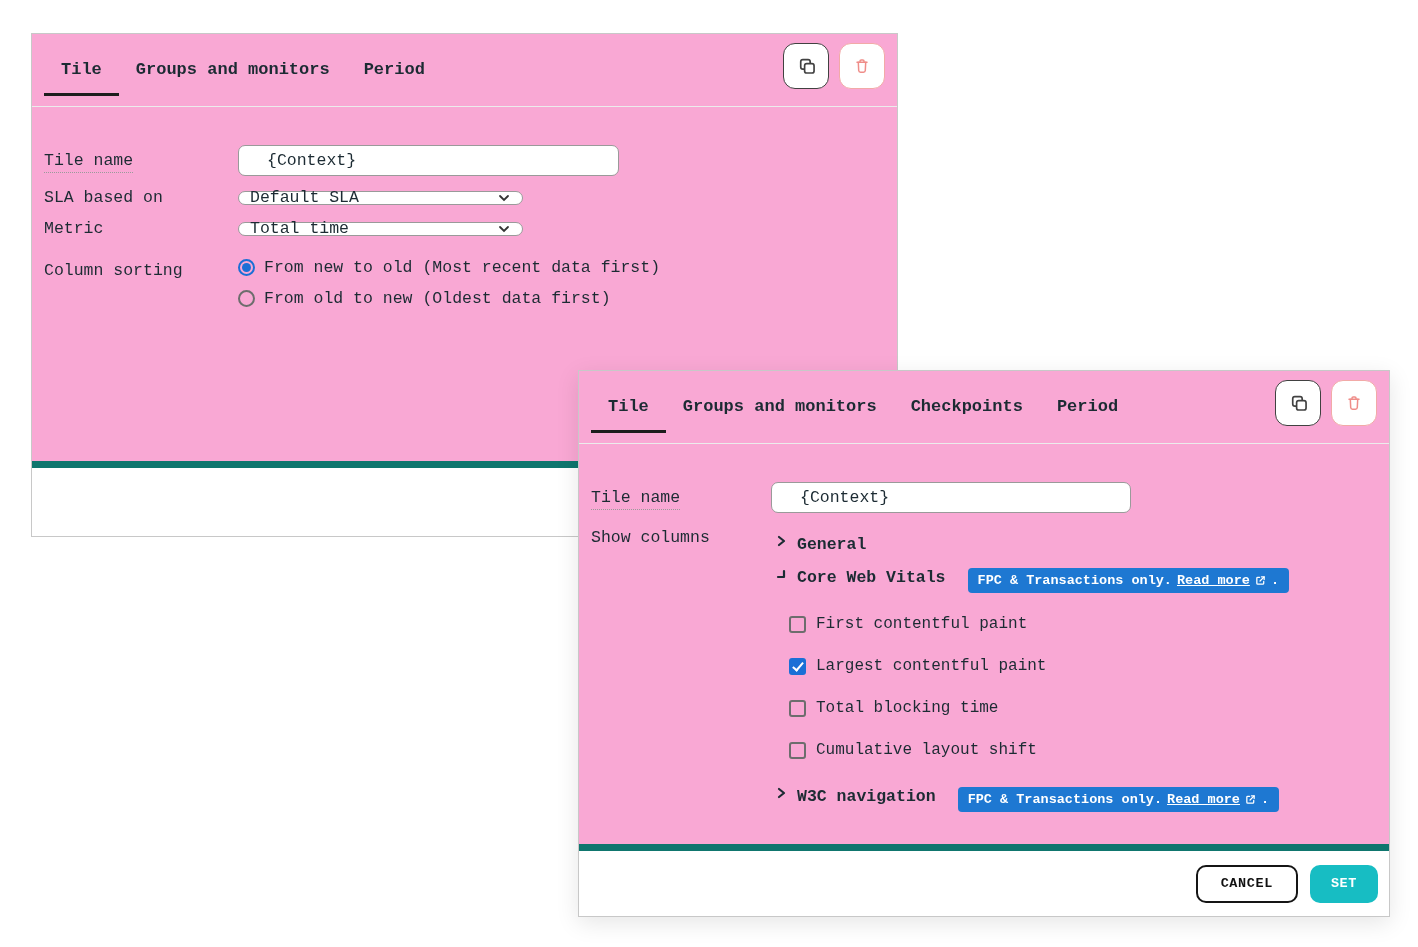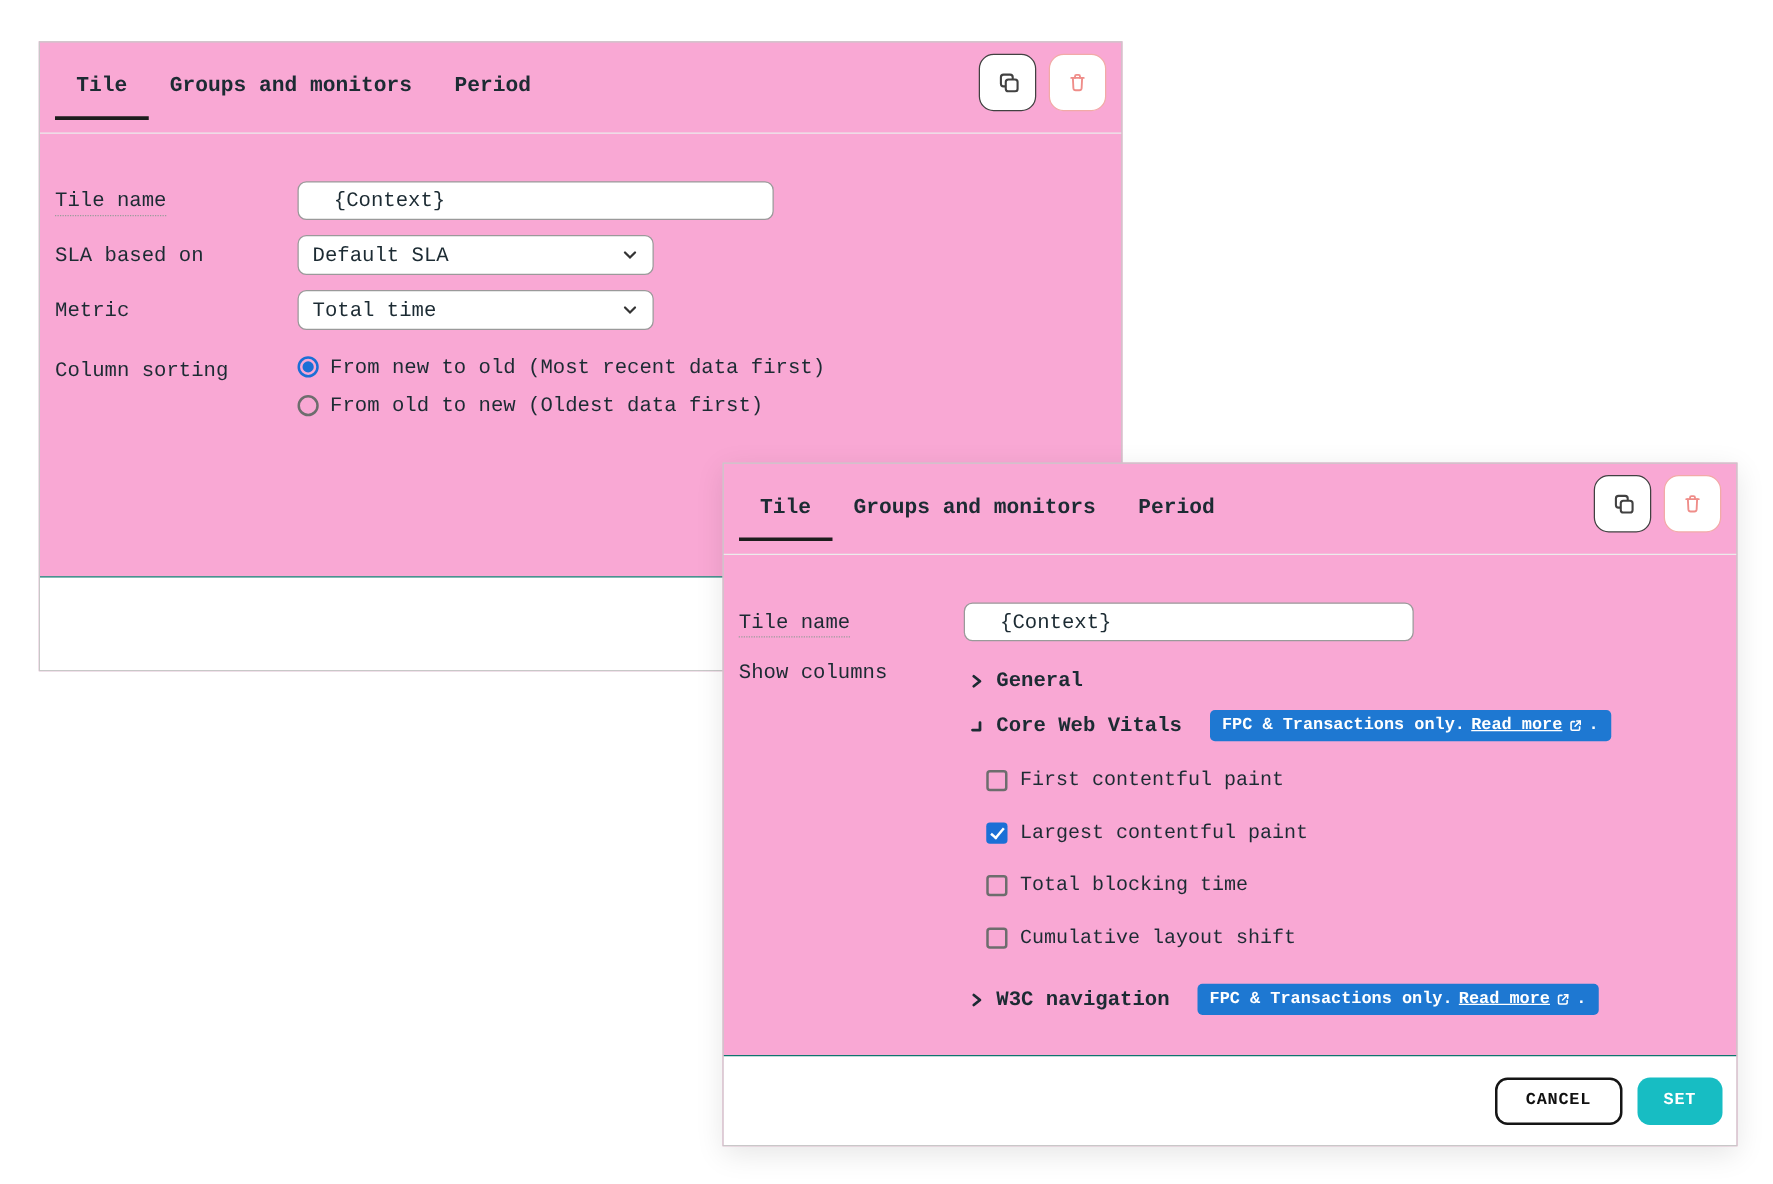--- a/index.html
+++ b/index.html
@@ -39,51 +39,51 @@
   .form{padding:38px 0 0 12px;font-size:16.5px;}
   .frow{display:flex;align-items:center;margin-bottom:12px;}
   .frow.top{align-items:flex-start;}
   .flabel{flex:0 0 194px;width:194px;padding-top:0;}
   .frow.top .flabel{padding-top:3px;}
   #panel-front .flabel{flex:0 0 180px;width:180px;}
   .flabel .tip{border-bottom:1px dotted #9b9b9b;padding-bottom:2px;}
   .tinput{width:381px;height:31px;border:1px solid var(--input-border);border-radius:7px;
     padding:0 28px;font-size:16.5px;font-family:inherit;color:var(--text);background:#fff;}
   #panel-front .tinput{width:360px;}
-  .selectbox{width:285px;height:32px;border:1px solid var(--input-border);border-radius:7px;
+  .selectbox{width:285px;height:14px;border:1px solid var(--input-border);border-radius:7px;
     padding:0 11px;display:flex;align-items:center;justify-content:space-between;cursor:pointer;background:#fff;}
 
   
   .rgroup{display:flex;flex-direction:column;gap:12px;}
   .frow.grp{margin-bottom:22px;}
   .ropt{display:flex;align-items:center;gap:9px;cursor:pointer;}
   .radio{width:17px;height:17px;border-radius:50%;border:2px solid #6d6d6d;position:relative;flex:0 0 17px;}
   .radio.on{border-color:var(--control-blue);}
   .radio.on::after{content:"";position:absolute;inset:2px;border-radius:50%;background:var(--control-blue);}
 
   
   .tree{display:flex;flex-direction:column;padding-top:2px;}
-  .section{display:flex;align-items:center;gap:10px;font-weight:700;font-size:16.5px;cursor:pointer;padding-left:4px;}
+  .section{display:flex;align-items:flex-start;gap:10px;font-weight:700;font-size:16.5px;cursor:pointer;padding-left:4px;}
   .section .svgicon{flex:0 0 12px;display:flex;}
   .sec-general{margin:8px 0 14px;}
   .sec-cwv{margin:0 0 10px;}
   .sec-w3c{margin:16px 0 0;}
   .cbrow{display:flex;align-items:center;gap:10px;margin:12px 0 12px 18px;font-size:16px;cursor:pointer;}
   .cb{width:17px;height:17px;border-radius:3px;border:2px solid #6d6d6d;flex:0 0 17px;}
   .cb.on{border:none;background:var(--control-blue);display:flex;align-items:center;justify-content:center;}
   .cb.on::after{content:"";width:4px;height:9px;border:solid #fff;border-width:0 2px 2px 0;
     transform:rotate(40deg);margin-bottom:2px;}
 
   
   .badge{display:inline-flex;align-items:center;gap:5px;background:var(--accent-blue);color:#fff;
     font-weight:700;font-size:13.5px;padding:5px 10px;border-radius:4px;margin-left:12px;white-space:nowrap;}
   .badge .link{text-decoration:underline;cursor:pointer;}
 
   
-  .panel-footer{position:absolute;left:0;right:0;bottom:0;border-top:1px solid #0f766e;
+  .panel-footer{position:absolute;left:0;right:0;bottom:0;border-top:7px solid #0f766e;
     display:flex;align-items:center;justify-content:flex-end;gap:12px;padding:0 11px;background:#fff;}
   #panel-back .panel-footer{height:75px;}
   #panel-front .panel-footer{height:72px;}
   .btn{height:38px;border-radius:10px;font-weight:700;font-size:13.5px;letter-spacing:.6px;
     font-family:inherit;cursor:pointer;}
   .btn-cancel{padding:0 23px;border:2px solid #151515;background:#fff;color:#111;}
   .btn-set{padding:0 21px;border:none;background:var(--teal);color:#fff;}
 </style>
 </head>
 <body>
@@ -160,20 +160,21 @@
   </div>
 
   <div class="panel-footer"></div>
 </div>
 
 <div class="panel" id="panel-front">
   <div class="panel-header">
     <div class="tabs">
       <div class="tab on">Tile</div>
       <div class="tab">Groups and monitors</div>
+      <div class="tab">Checkpoints</div>
       <div class="tab">Period</div>
     </div>
     <div class="hdr-actions">
       <button class="icon-btn">
         <span style="display:flex">
           <svg width="21" height="21" viewBox="0 0 20 20" fill="none" stroke="#414141" stroke-width="1.6">
             <rect x="4.5" y="3.5" width="9" height="9" rx="2"></rect>
             <rect x="8.2" y="7.2" width="9" height="9" rx="2" fill="#fff"></rect>
           </svg>
         </span>

